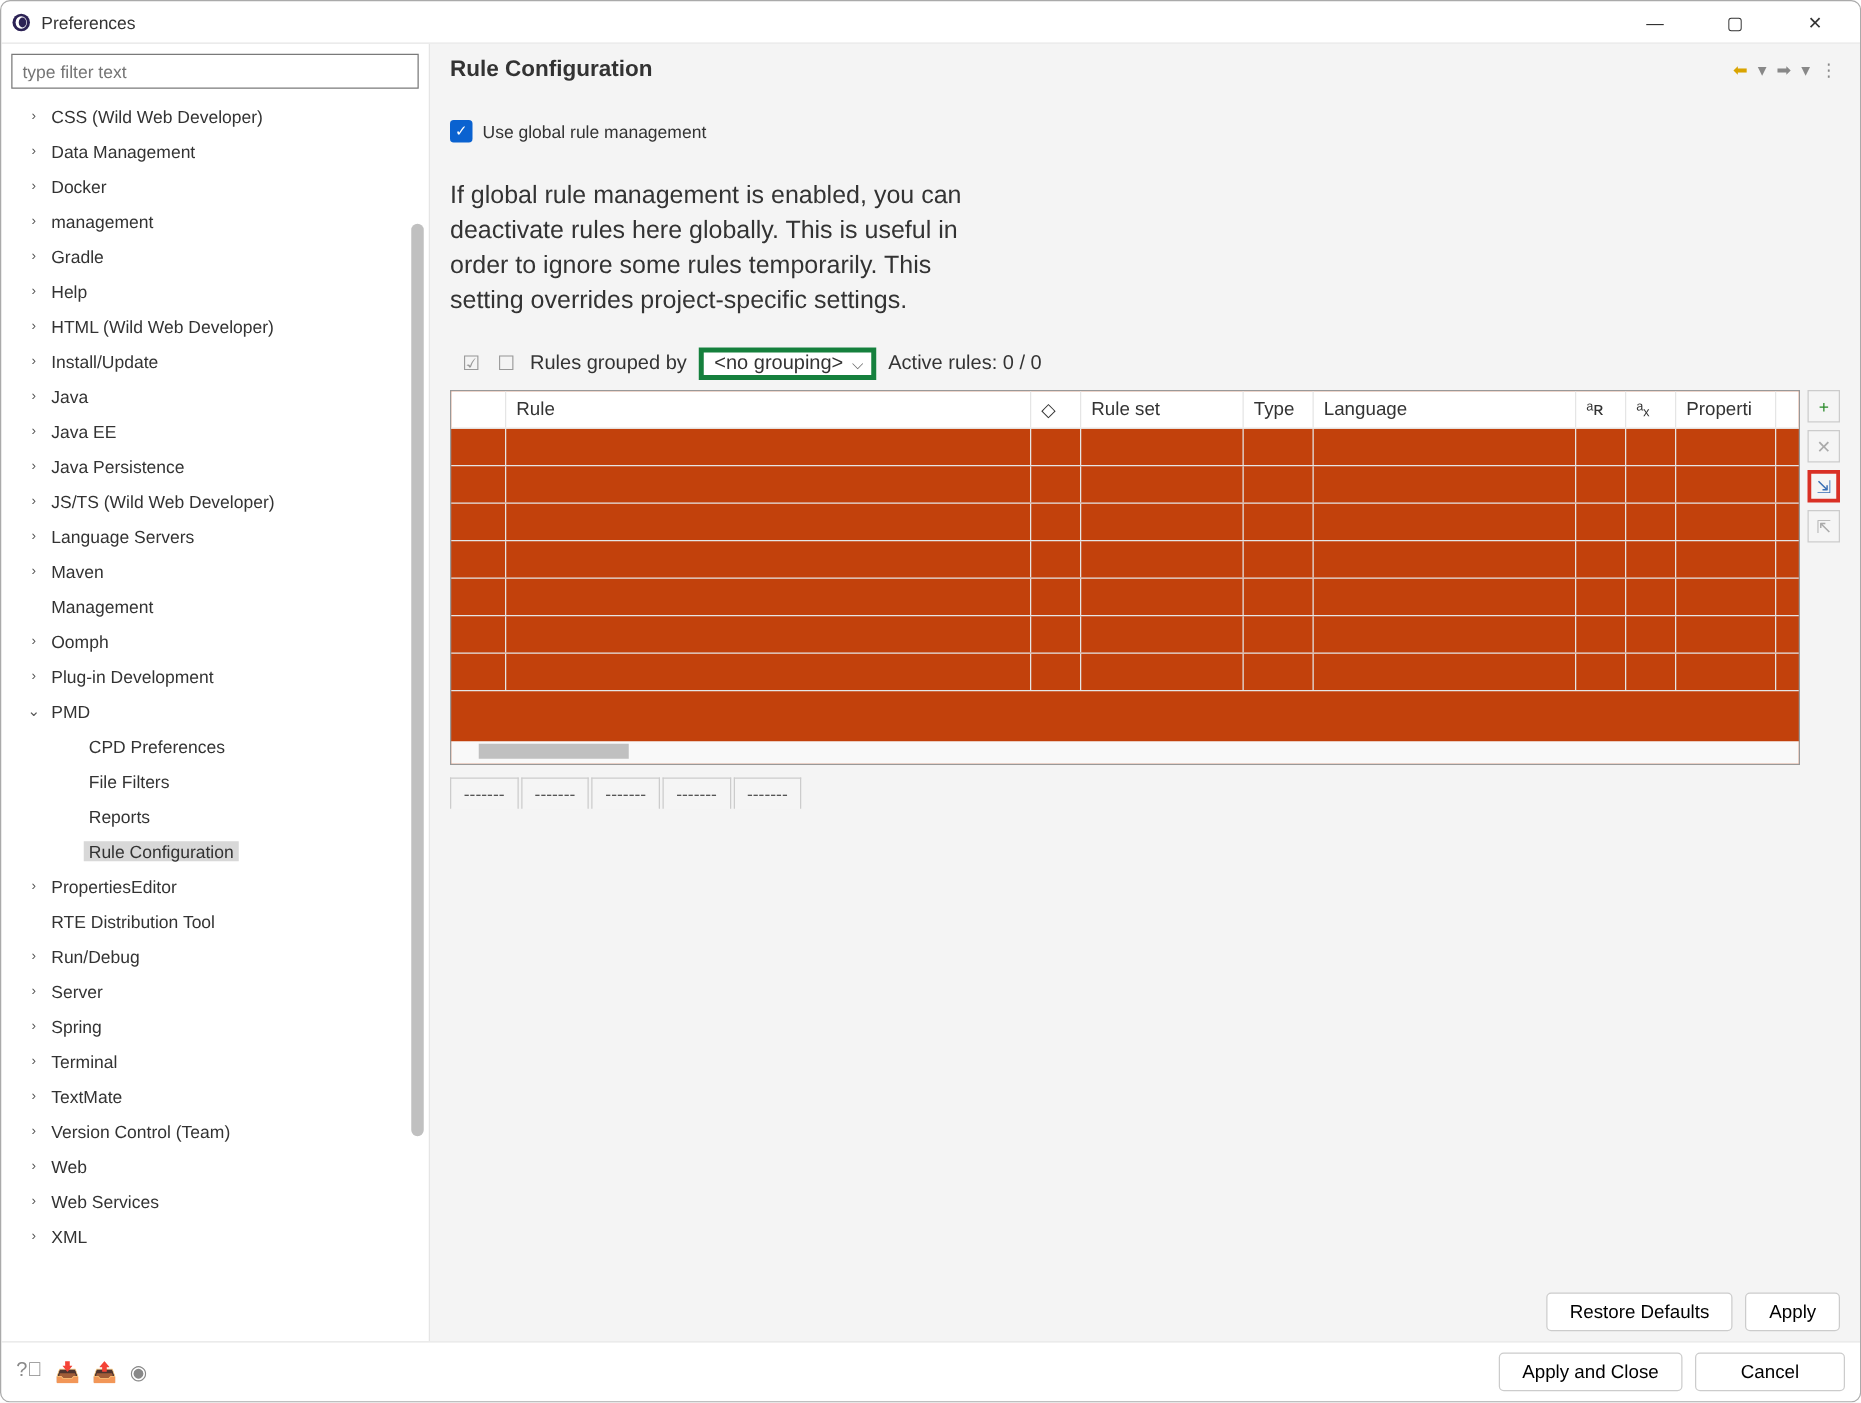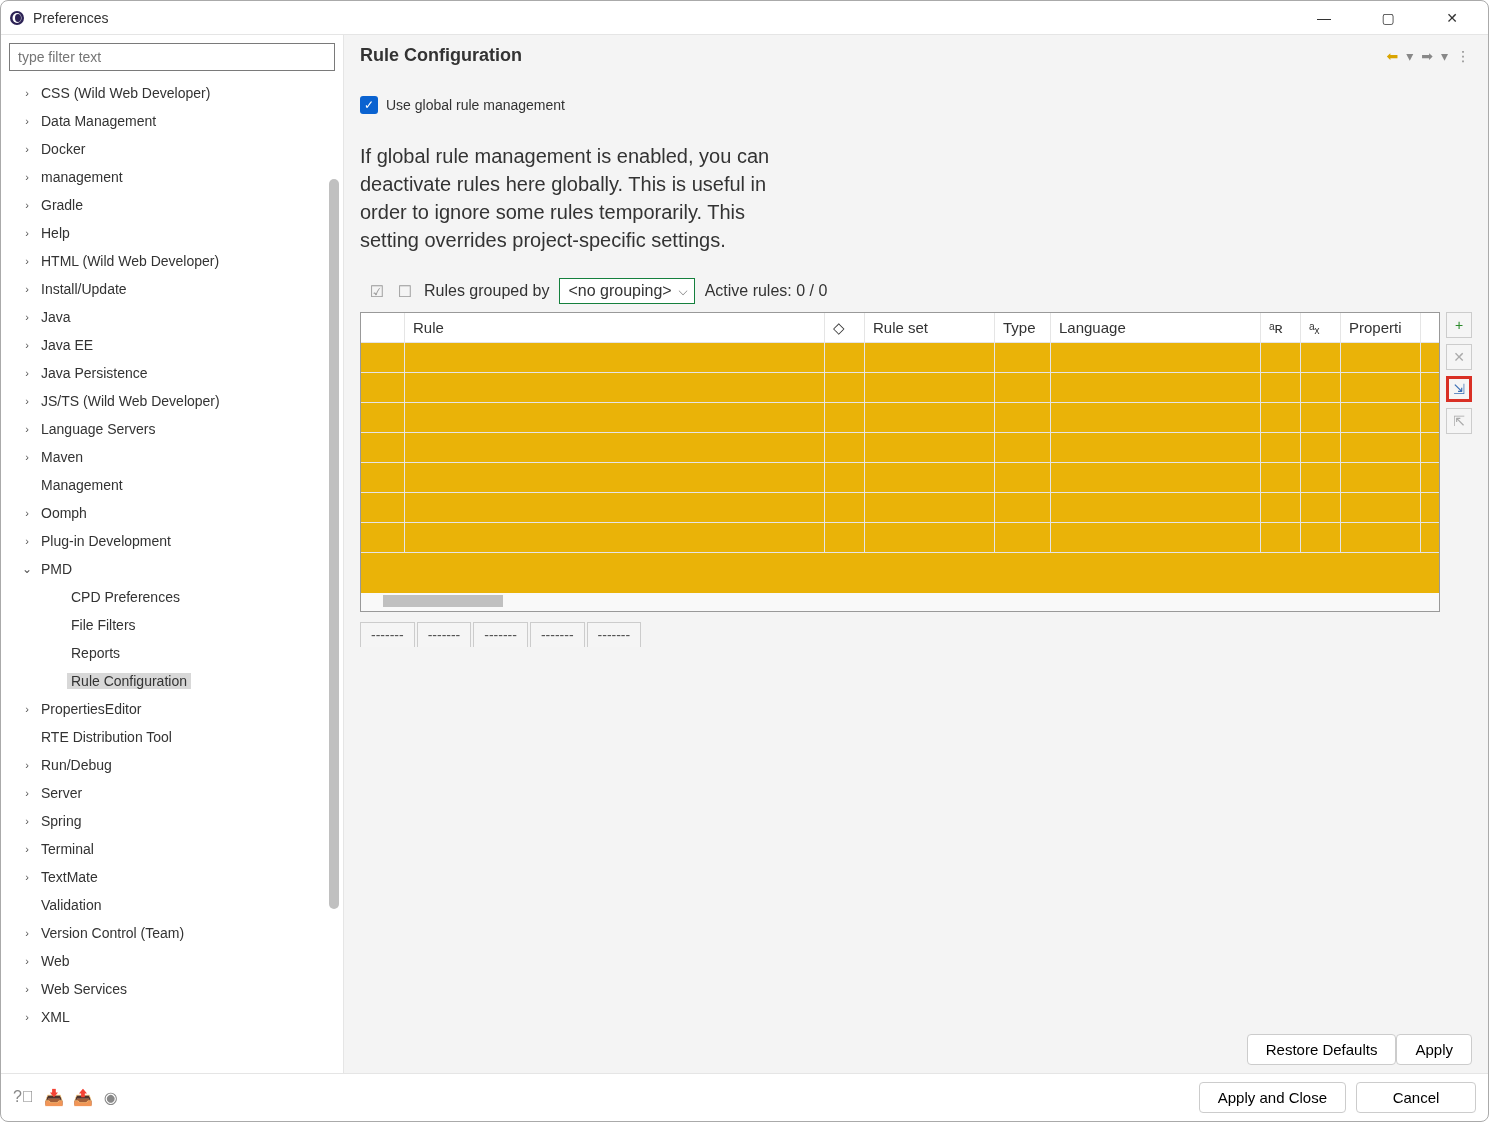--- a/index.html
+++ b/index.html
@@ -28,38 +28,38 @@
 .main-header { display: flex; align-items: center; padding: 10px 16px; }
 .main-title { font-size: 18px; font-weight: 600; flex: 1; }
 .nav-icons { display: flex; align-items: center; gap: 4px; }
 .nav-icons span { padding: 0 2px; font-size: 14px; color: #888; cursor: pointer; }
 .content { flex: 1; padding: 20px 16px 8px 16px; display: flex; flex-direction: column; overflow: hidden; }
 .chk-row { display: flex; align-items: center; gap: 8px; margin-bottom: 28px; }
 .chk { width: 18px; height: 18px; background: #0a62d0; border-radius: 3px; display: flex; align-items: center; justify-content: center; color: #fff; font-size: 12px; }
 .desc { width: 440px; font-size: 20px; line-height: 1.4; margin-bottom: 24px; }
 .toolbar-row { display: flex; align-items: center; gap: 10px; padding: 0 0 8px 8px; font-size: 16px; }
 .tool-icon { width: 18px; height: 18px; display: inline-flex; align-items: center; justify-content: center; color: #999; }
-.select { border: 1px solid #15803d; background: #fff; height: 26px; display: inline-flex; align-items: center; padding: 0 22px 0 8px; position: relative; font-size: 16px; }
+.select { border: 4px solid #15803d; background: #fff; height: 26px; display: inline-flex; align-items: center; padding: 0 22px 0 8px; position: relative; font-size: 16px; }
 .select::after { content: "⌵"; position: absolute; right: 6px; color: #666; font-size: 12px; }
 .table-area { display: flex; gap: 6px; margin-bottom: 10px; }
-.table-box { flex: 1; border: 1px solid #999; background: #eab308; display: flex; flex-direction: column; height: 300px; }
+.table-box { flex: 1; border: 1px solid #999; background: #c2410c; display: flex; flex-direction: column; height: 300px; }
 .thead { display: flex; background: #fff; border-bottom: 1px solid #e5e5e5; height: 30px; }
 .th { border-right: 1px solid #e5e5e5; padding: 4px 8px; font-size: 15px; white-space: nowrap; overflow: hidden; display: flex; align-items: center; }
 .tbody { flex: 1; }
 .trow { display: flex; height: 30px; border-bottom: 1px solid #e5e5e5; }
 .td { border-right: 1px solid #e5e5e5; }
 .hscroll { height: 18px; background: #f9f9f9; position: relative; }
 .hscroll-thumb { position: absolute; left: 22px; top: 2px; width: 120px; height: 12px; background: #c0c0c0; }
 .side-btns { display: flex; flex-direction: column; gap: 6px; }
 .side-btn { width: 26px; height: 26px; border: 1px solid #ccc; background: #f5f5f5; display: flex; align-items: center; justify-content: center; font-size: 14px; cursor: pointer; }
 .side-btn.hl { border: 3px solid #d93025; }
 .tabs { display: flex; gap: 2px; margin-bottom: 4px; }
 .tab { border: 1px solid #ccc; border-bottom: none; background: #f5f5f5; padding: 4px 10px; cursor: pointer; font-size: 14px; color: #555; }
 .detail-empty { flex: 1; }
-.btn-row { display: flex; justify-content: flex-end; padding: 10px 16px 8px 16px; }
+.btn-row { display: flex; justify-content: flex-end; gap: 10px; padding: 10px 16px 8px 16px; }
 .btn { border: 1px solid #ccc; background: #fff; padding: 6px 18px; border-radius: 4px; cursor: pointer; font-size: 15px; }
 .footer { height: 48px; display: flex; align-items: center; padding: 0 12px; border-top: 1px solid #e5e5e5; }
 .footer-icons { display: flex; gap: 10px; flex: 1; }
 .footer-icons span { color: #888; font-size: 16px; cursor: pointer; }
 </style>
 </head>
 <body>
 
 <div class="window">
   <div class="titlebar">
@@ -194,24 +194,20 @@
             </div>
             <div class="tree-item level1">
               <span class="chev">›</span>
               <span class="label">Terminal</span>
             </div>
             <div class="tree-item level1">
               <span class="chev">›</span>
               <span class="label">TextMate</span>
             </div>
             <div class="tree-item level1">
-              <span class="chev"></span>
-              <span class="label">Validation</span>
-            </div>
-            <div class="tree-item level1">
               <span class="chev">›</span>
               <span class="label">Version Control (Team)</span>
             </div>
             <div class="tree-item level1">
               <span class="chev">›</span>
               <span class="label">Web</span>
             </div>
             <div class="tree-item level1">
               <span class="chev">›</span>
               <span class="label">Web Services</span>

